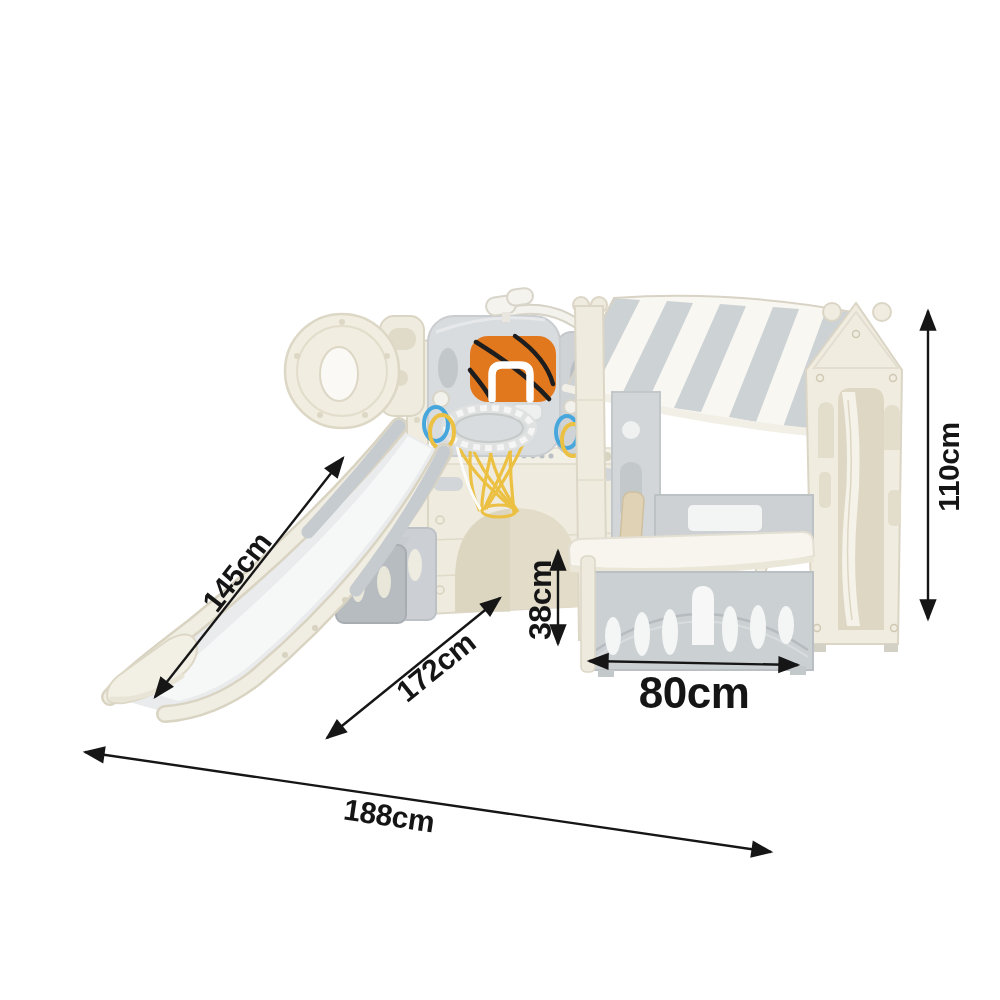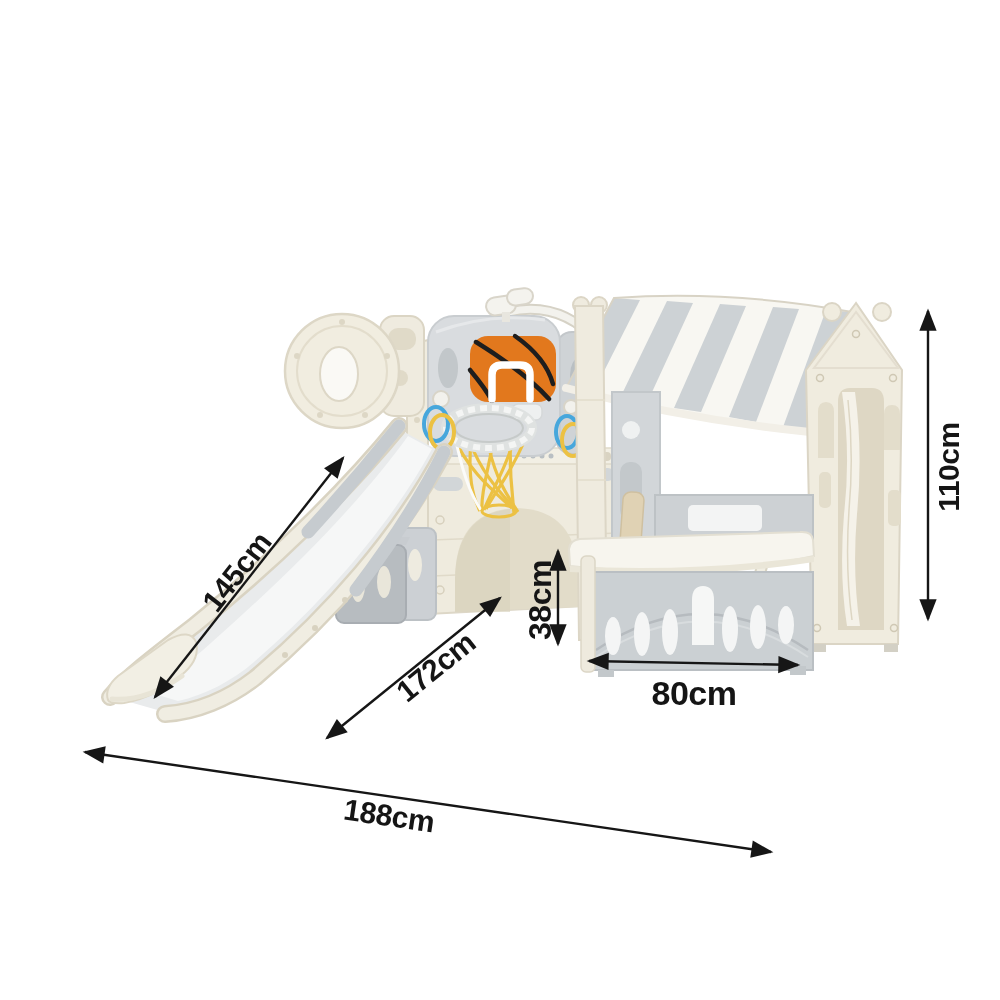--- a/index.html
+++ b/index.html
@@ -233,18 +233,18 @@
       <line x1="85" y1="752" x2="771" y2="852" marker-start="url(#ah)" marker-end="url(#ah)"></line>
     </g>
   </svg>
 
   <span class="dim" style="left:237px;top:572px;--r:-52deg;">145cm</span>
 
   <span class="dim" style="left:436px;top:667px;--r:-39deg;">172cm</span>
 
   <span class="dim" style="left:540px;top:600px;--r:-90deg;font-size:32px;">38cm</span>
 
-  <span class="dim" style="left:694px;top:693px;--r:0deg;font-size:34px;">80cm</span>
+  <span class="dim" style="left:694px;top:693px;--r:0deg;font-size:44px;">80cm</span>
 
   <span class="dim" style="left:949px;top:467px;--r:-90deg;">110cm</span>
 
   <span class="dim" style="left:389px;top:816px;--r:8.3deg;">188cm</span>
 </div>
 
 </body></html>

